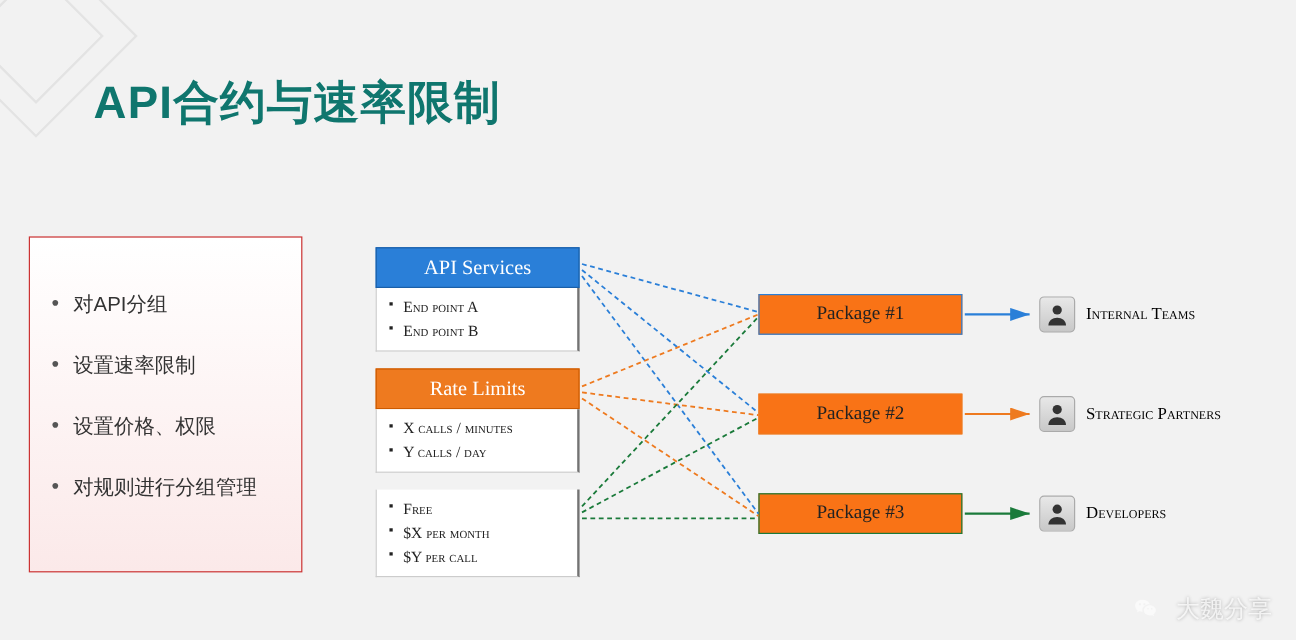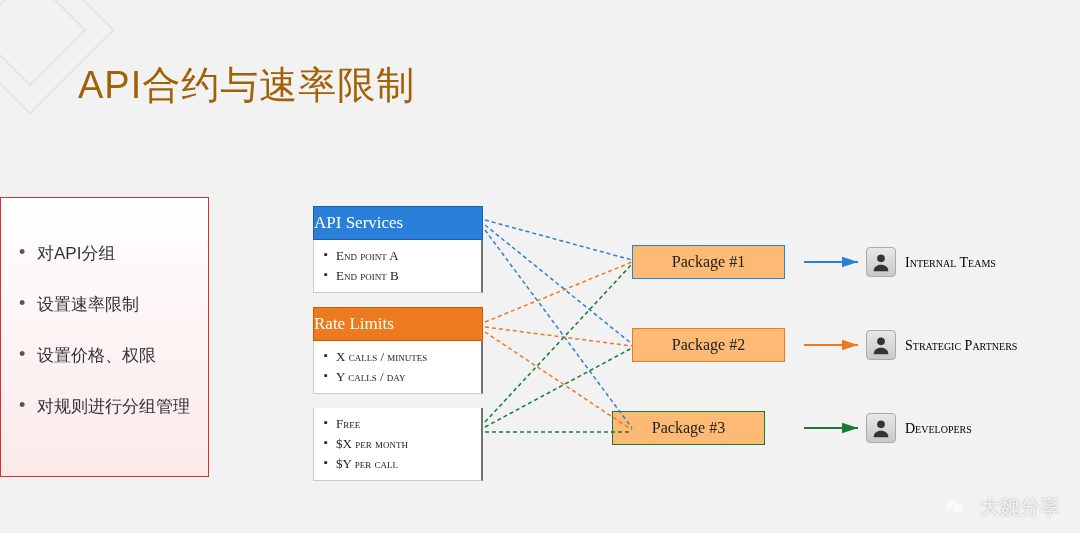--- a/index.html
+++ b/index.html
@@ -27,29 +27,29 @@
       width: 80px;
       height: 80px;
       border: 2px solid rgba(0,0,0,0.06);
       transform: rotate(45deg);
     }
     .title {
       position: absolute;
       top: 60px;
       left: 78px;
       font-size: 38px;
-      font-weight: 400;
-      color: #a16207;
+      font-weight: 700;
+      color: #0f766e;
       letter-spacing: 1px;
     }
     .left-box {
       position: absolute;
       top: 197px;
-      left: 0;
-      width: 209px;
+      left: 24px;
+      width: 228px;
       height: 280px;
       border: 1.5px solid #cc3333;
       background: linear-gradient(to bottom, #ffffff, #fbe9e9);
       padding: 30px 8px;
     }
     .left-box ul { list-style: none; }
     .left-box li {
       color: #333;
       font-size: 17px;
       padding: 14px 0 14px 28px;
@@ -63,20 +63,21 @@
       font-size: 18px;
     }
     .card {
       position: absolute;
       width: 170px;
     }
     .card-header {
       color: #fff;
       font-family: Georgia, "Times New Roman", serif;
       font-size: 17px;
+      text-align: center;
       padding: 6px 0;
     }
     .card-body {
       background: #fff;
       border-left: 1px solid #ccc;
       border-right: 2px solid #737373;
       border-bottom: 1px solid #ccc;
       padding: 6px 8px;
     }
     .card-body .item {
@@ -91,23 +92,23 @@
       content: "▪";
       position: absolute;
       left: 2px;
       font-size: 11px;
     }
     .blue { background: #2a7fd8; border: 1px solid #1a5fa8; }
     .orange { background: #ee7a1f; border: 1px solid #cc5a00; }
     .green { background: #1a7a3a; border: 1px solid #0a5a2a; }
     .package {
       position: absolute;
-      width: 153px;
+      width: 170px;
       height: 34px;
-      background: #fdba74;
+      background: #f97316;
       display: flex;
       align-items: center;
       justify-content: center;
       font-family: Georgia, "Times New Roman", serif;
       font-size: 16px;
       color: #222;
     }
     .pkg-blue { border: 1.5px solid #2a7fd8; }
     .pkg-orange { border: 1.5px solid #ee7a1f; }
     .pkg-green { border: 1.5px solid #1a7a3a; }
@@ -191,21 +192,21 @@
 <div class="card" style="top:408px;left:313px;">
   <div class="card-body">
     <div class="item">Free</div>
     <div class="item">$X per month</div>
     <div class="item">$Y per call</div>
   </div>
 </div>
 
 <div class="package pkg-blue" style="top:245px;left:632px;">Package #1</div>
 <div class="package pkg-orange" style="top:328px;left:632px;text-align:right;">Package #2</div>
-<div class="package pkg-green" style="top:411px;left:612px;">Package #3</div>
+<div class="package pkg-green" style="top:411px;left:632px;">Package #3</div>
 
 <div class="avatar" style="top:247px;left:866px;">
   <svg viewBox="0 0 24 24" fill="#333">
       <circle cx="12" cy="8" r="4.2"></circle>
       <path d="M4 22c0-4.4 3.6-7 8-7s8 2.6 8 7z"></path>
     </svg>
 </div>
 <div class="role-label" style="top:255px;left:905px;">Internal Teams</div>
 
 <div class="avatar" style="top:330px;left:866px;">

